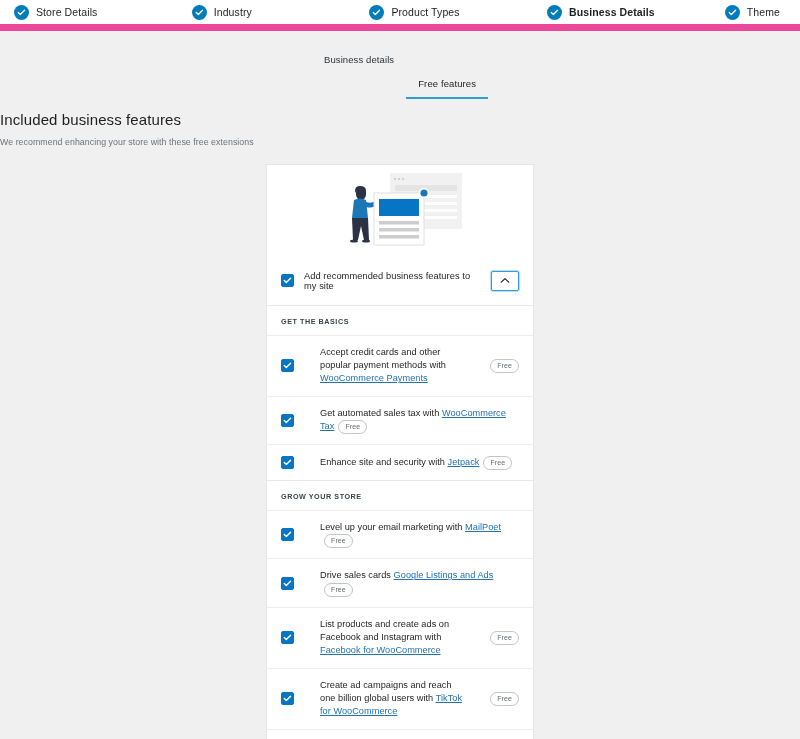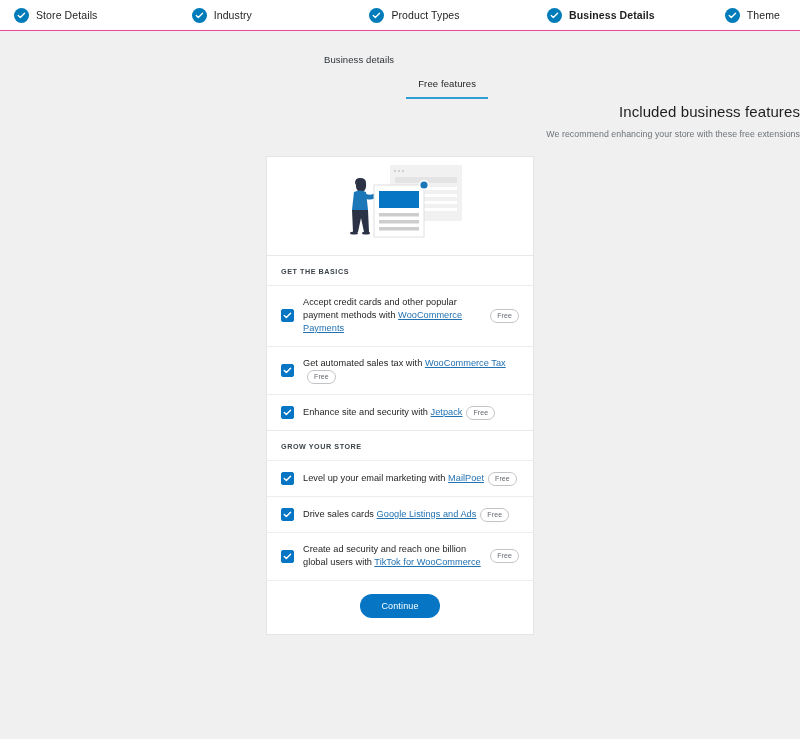--- a/index.html
+++ b/index.html
@@ -9,21 +9,21 @@
     background: #f0f0f1;
     font-family: "Liberation Sans", sans-serif;
     color: #1e1e1e;
     overflow: hidden;
   }
 
   
   .stepbar {
     height: 31px;
     background: #ffffff;
-    border-bottom: 1px solid #ec4899;
+    border-bottom: 7px solid #ec4899;
     display: flex;
     align-items: center;
     padding: 0 14px;
   }
   .step {
     display: flex;
     align-items: center;
     gap: 7px;
     flex: 1 1 0;
     white-space: nowrap;
@@ -61,21 +61,21 @@
     cursor: pointer;
     letter-spacing: .1px;
   }
   .tab.active {
     color: #1e1e1e;
     border-bottom-color: #2d9fd4;
     margin-top: 24px;
   }
 
   
-  .heading-wrap { text-align: right; margin-top: 4px; }
+  .heading-wrap { text-align: left; margin-top: 12px; }
   .page-title {
     font-size: 15px;
     font-weight: normal;
     color: #1e1e1e;
     margin: 0 0 8px 0;
     letter-spacing: .1px;
   }
   .subtitle-line {
     font-size: 8.8px;
     color: #6c7278;
@@ -134,21 +134,21 @@
     color: #3c434a;
     padding: 11px 14px 9px 14px;
     border-top: 1px solid #e8e9ea;
     text-transform: uppercase;
   }
 
   
   .feature {
     display: flex;
     align-items: center;
-    gap: 9px;
+    gap: 26px;
     padding: 10px 14px;
     border-top: 1px solid #ededee;
     min-height: 36px;
   }
   .feature-text {
     font-size: 9.2px;
     color: #1e1e1e;
     line-height: 1.45;
     flex: 1;
     letter-spacing: .03px;
@@ -290,20 +290,33 @@
       <rect x="45" y="28" width="40" height="17" fill="#0675c4"></rect>
       <rect x="45" y="50" width="40" height="3.5" fill="#cdcdcd"></rect>
       <rect x="45" y="57" width="40" height="3.5" fill="#cdcdcd"></rect>
       <rect x="45" y="64" width="40" height="3.5" fill="#cdcdcd"></rect>
 
       <circle cx="90" cy="22" r="5" fill="#ffffff"></circle>
       <circle cx="90" cy="22" r="3.6" fill="#1b77b8"></circle>
     </svg>
   </div>
 
+  <div class="master-row">
+    <span class="cb">
+      <svg width="9" height="9" viewBox="0 0 10 10">
+          <path d="M1.4 5.1 L3.7 7.3 L8.4 2.4" stroke="#fff" stroke-width="1.6" fill="none" stroke-linecap="round" stroke-linejoin="round"></path>
+        </svg>
+    </span>
+    <span class="master-label">Add recommended business features to my site</span>
+    <span class="collapse-btn">
+      <svg width="10" height="7" viewBox="0 0 12 8">
+          <path d="M1.5 6 L6 1.8 L10.5 6" stroke="#1e1e1e" stroke-width="1.4" fill="none" stroke-linecap="round" stroke-linejoin="round"></path>
+        </svg>
+    </span>
+  </div>
 
   <div class="section-head">GET THE BASICS</div>
 
   <div class="feature">
     <span class="cb">
       <svg width="9" height="9" viewBox="0 0 10 10">
           <path d="M1.4 5.1 L3.7 7.3 L8.4 2.4" stroke="#fff" stroke-width="1.6" fill="none" stroke-linecap="round" stroke-linejoin="round"></path>
         </svg>
     </span>
     <span class="feature-text"><span>Accept credit cards and other popular payment methods with </span><a href="#">WooCommerce Payments</a></span>
@@ -341,27 +354,36 @@
 
   <div class="feature">
     <span class="cb">
       <svg width="9" height="9" viewBox="0 0 10 10">
           <path d="M1.4 5.1 L3.7 7.3 L8.4 2.4" stroke="#fff" stroke-width="1.6" fill="none" stroke-linecap="round" stroke-linejoin="round"></path>
         </svg>
     </span>
     <span class="feature-text"><span>Drive sales cards </span><a href="#">Google Listings and Ads</a><span class="pill pill-inline">Free</span></span>
   </div>
 
-
-  <div class="feature">
-    <span class="cb">
-      <svg width="9" height="9" viewBox="0 0 10 10">
-          <path d="M1.4 5.1 L3.7 7.3 L8.4 2.4" stroke="#fff" stroke-width="1.6" fill="none" stroke-linecap="round" stroke-linejoin="round"></path>
-        </svg>
-    </span>
-    <span class="feature-text"><span>Create ad security and reach one billion global users with </span><a href="#">TikTok for WooCommerce</a></span>
+  <div class="feature">
+    <span class="cb">
+      <svg width="9" height="9" viewBox="0 0 10 10">
+          <path d="M1.4 5.1 L3.7 7.3 L8.4 2.4" stroke="#fff" stroke-width="1.6" fill="none" stroke-linecap="round" stroke-linejoin="round"></path>
+        </svg>
+    </span>
+    <span class="feature-text"><span>List products and create ads on Facebook and Instagram with </span><a href="#">Facebook for WooCommerce</a></span>
+    <span class="pill">Free</span>
+  </div>
+
+  <div class="feature">
+    <span class="cb">
+      <svg width="9" height="9" viewBox="0 0 10 10">
+          <path d="M1.4 5.1 L3.7 7.3 L8.4 2.4" stroke="#fff" stroke-width="1.6" fill="none" stroke-linecap="round" stroke-linejoin="round"></path>
+        </svg>
+    </span>
+    <span class="feature-text"><span>Create ad campaigns and reach one billion global users with </span><a href="#">TikTok for WooCommerce</a></span>
     <span class="pill">Free</span>
   </div>
 
   <div class="continue-wrap">
     <button class="continue-btn">Continue</button>
   </div>
 </div>
 
 </body></html>

